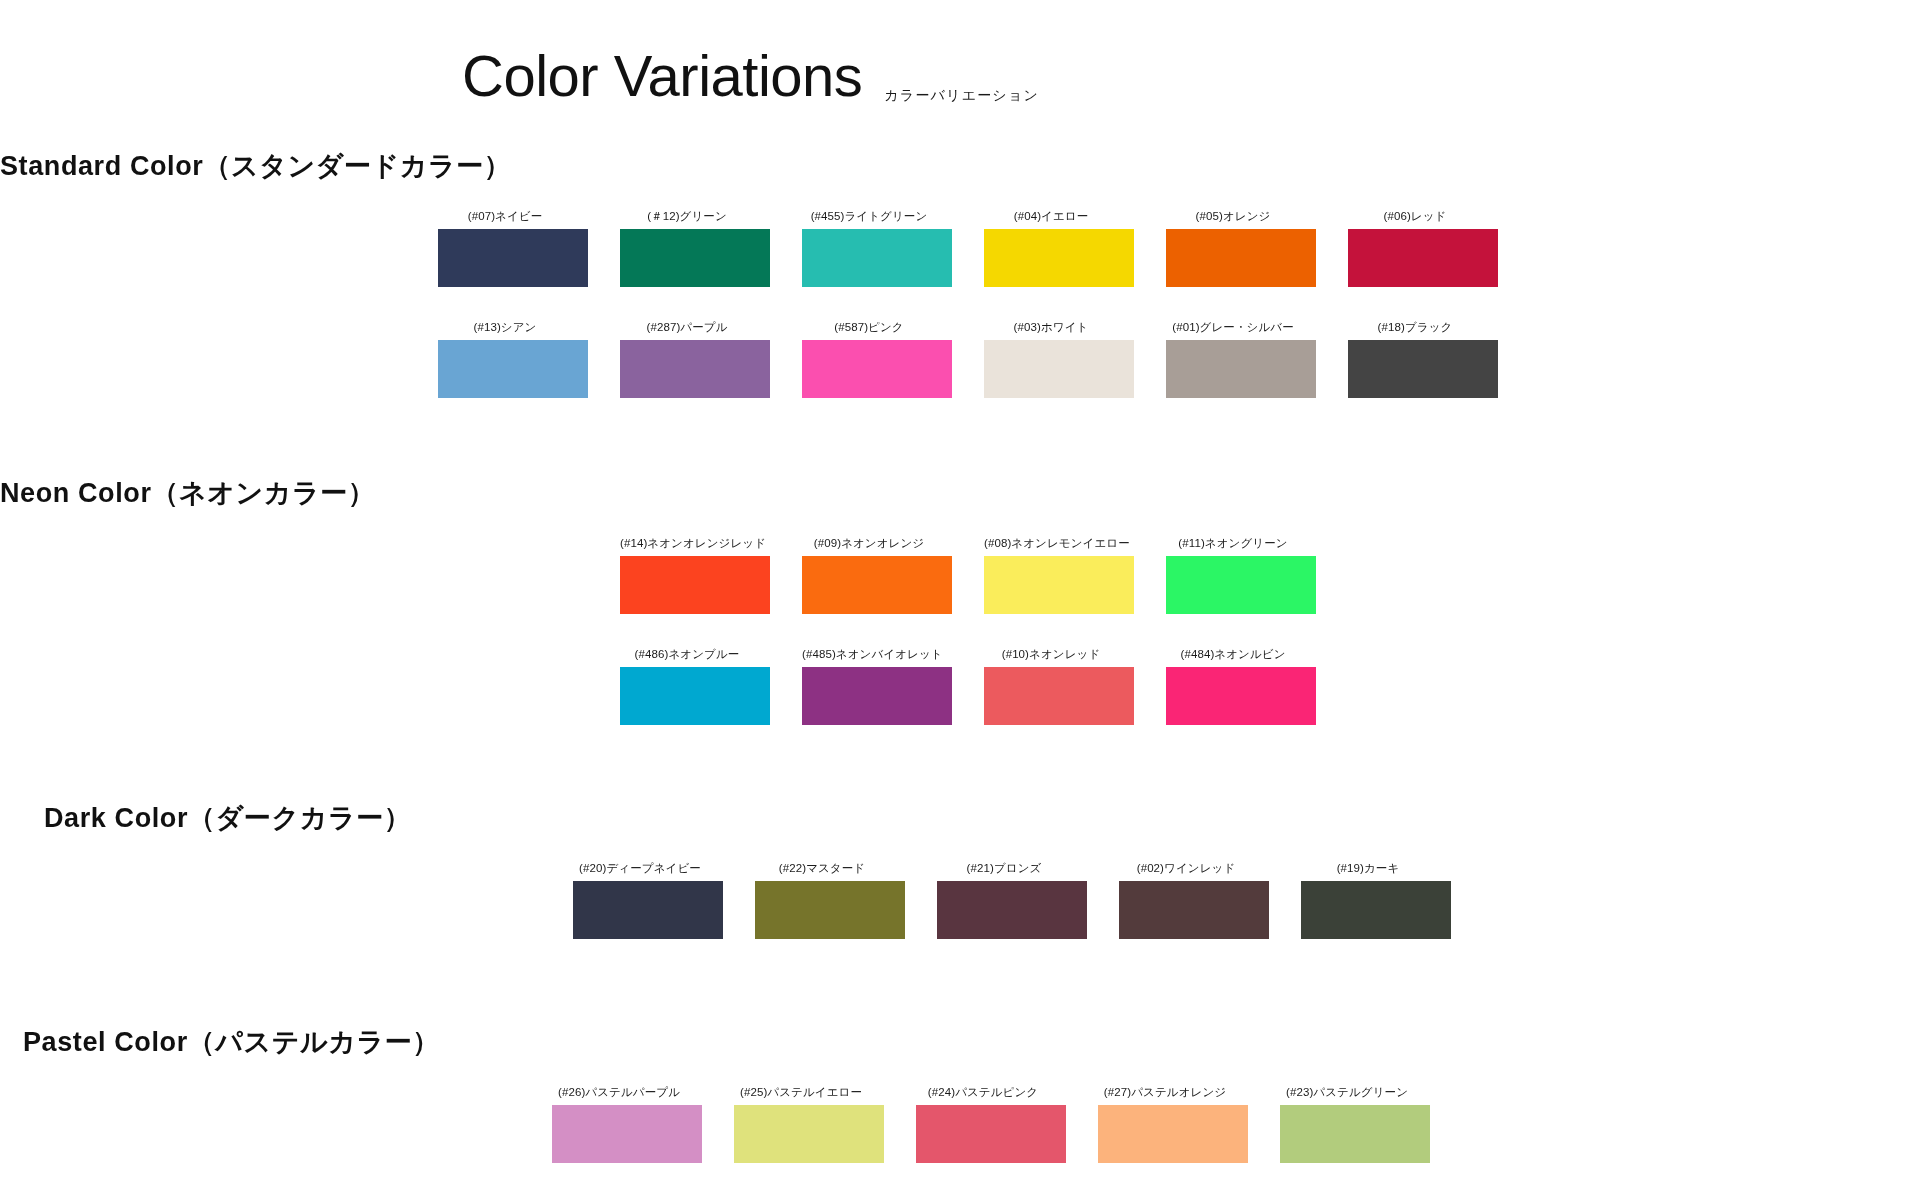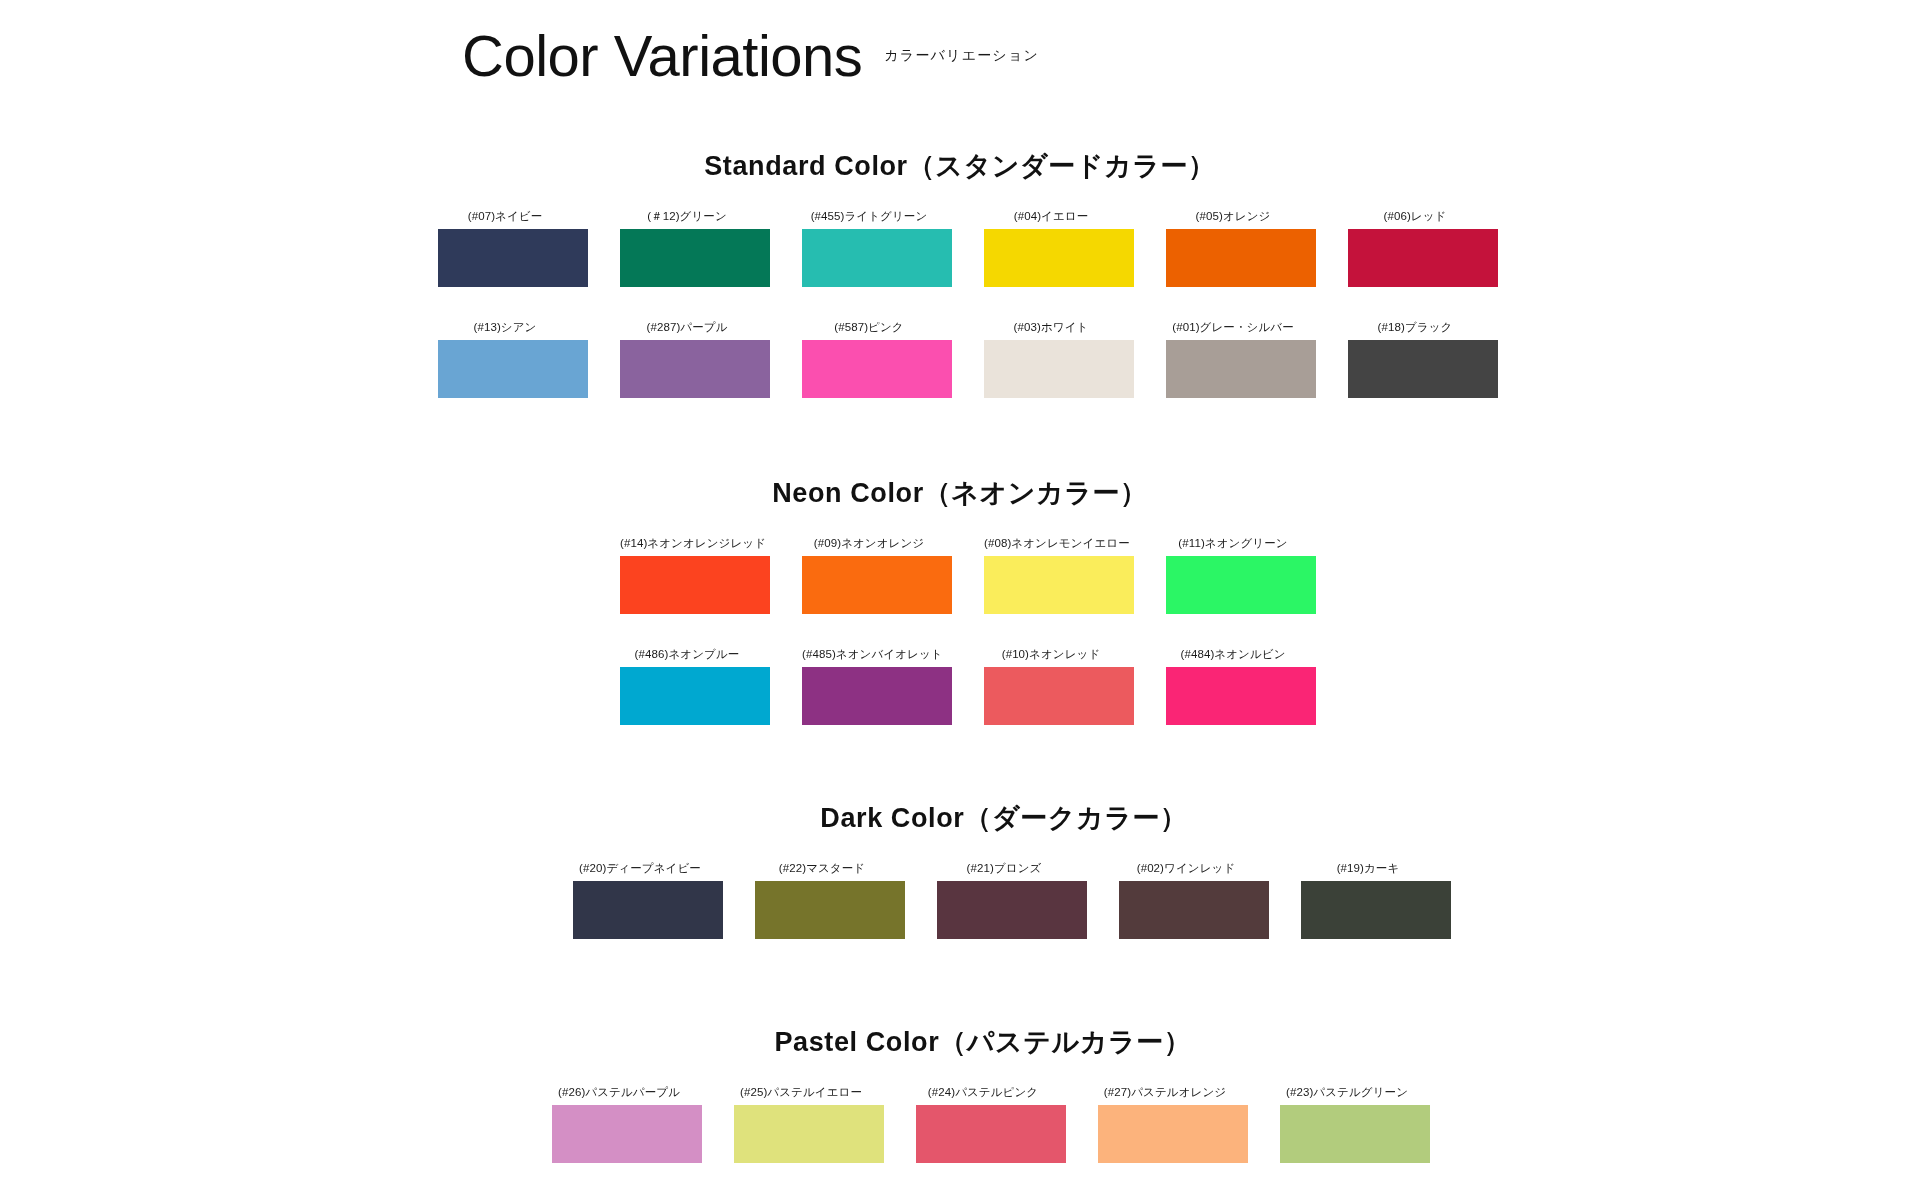--- a/index.html
+++ b/index.html
@@ -13,23 +13,23 @@
     font-family: "Liberation Sans", "DejaVu Sans", sans-serif;
     color: #000000;
     overflow: hidden;
     position: relative;
   }
 
   
   .page-header {
     position: absolute;
     left: 462px;
-    top: 27px;
+    top: 47px;
     display: flex;
-    align-items: flex-start;
+    align-items: flex-end;
   }
   .page-title {
     font-size: 58px;
     font-weight: 400;
     letter-spacing: -0.5px;
     line-height: 1;
     color: #111111;
     white-space: nowrap;
   }
   .page-subtitle {
@@ -42,21 +42,21 @@
     margin-top: 20px;
   }
 
   
   .section {
     position: absolute;
     left: 0;
     width: 1920px;
   }
   .section-title {
-    text-align: center;
+    text-align: left;
     font-size: 27px;
     font-weight: 700;
     letter-spacing: 0.6px;
     color: #111111;
     margin: 0;
     white-space: nowrap;
   }
 
   .rows {
     margin-top: 26px;

